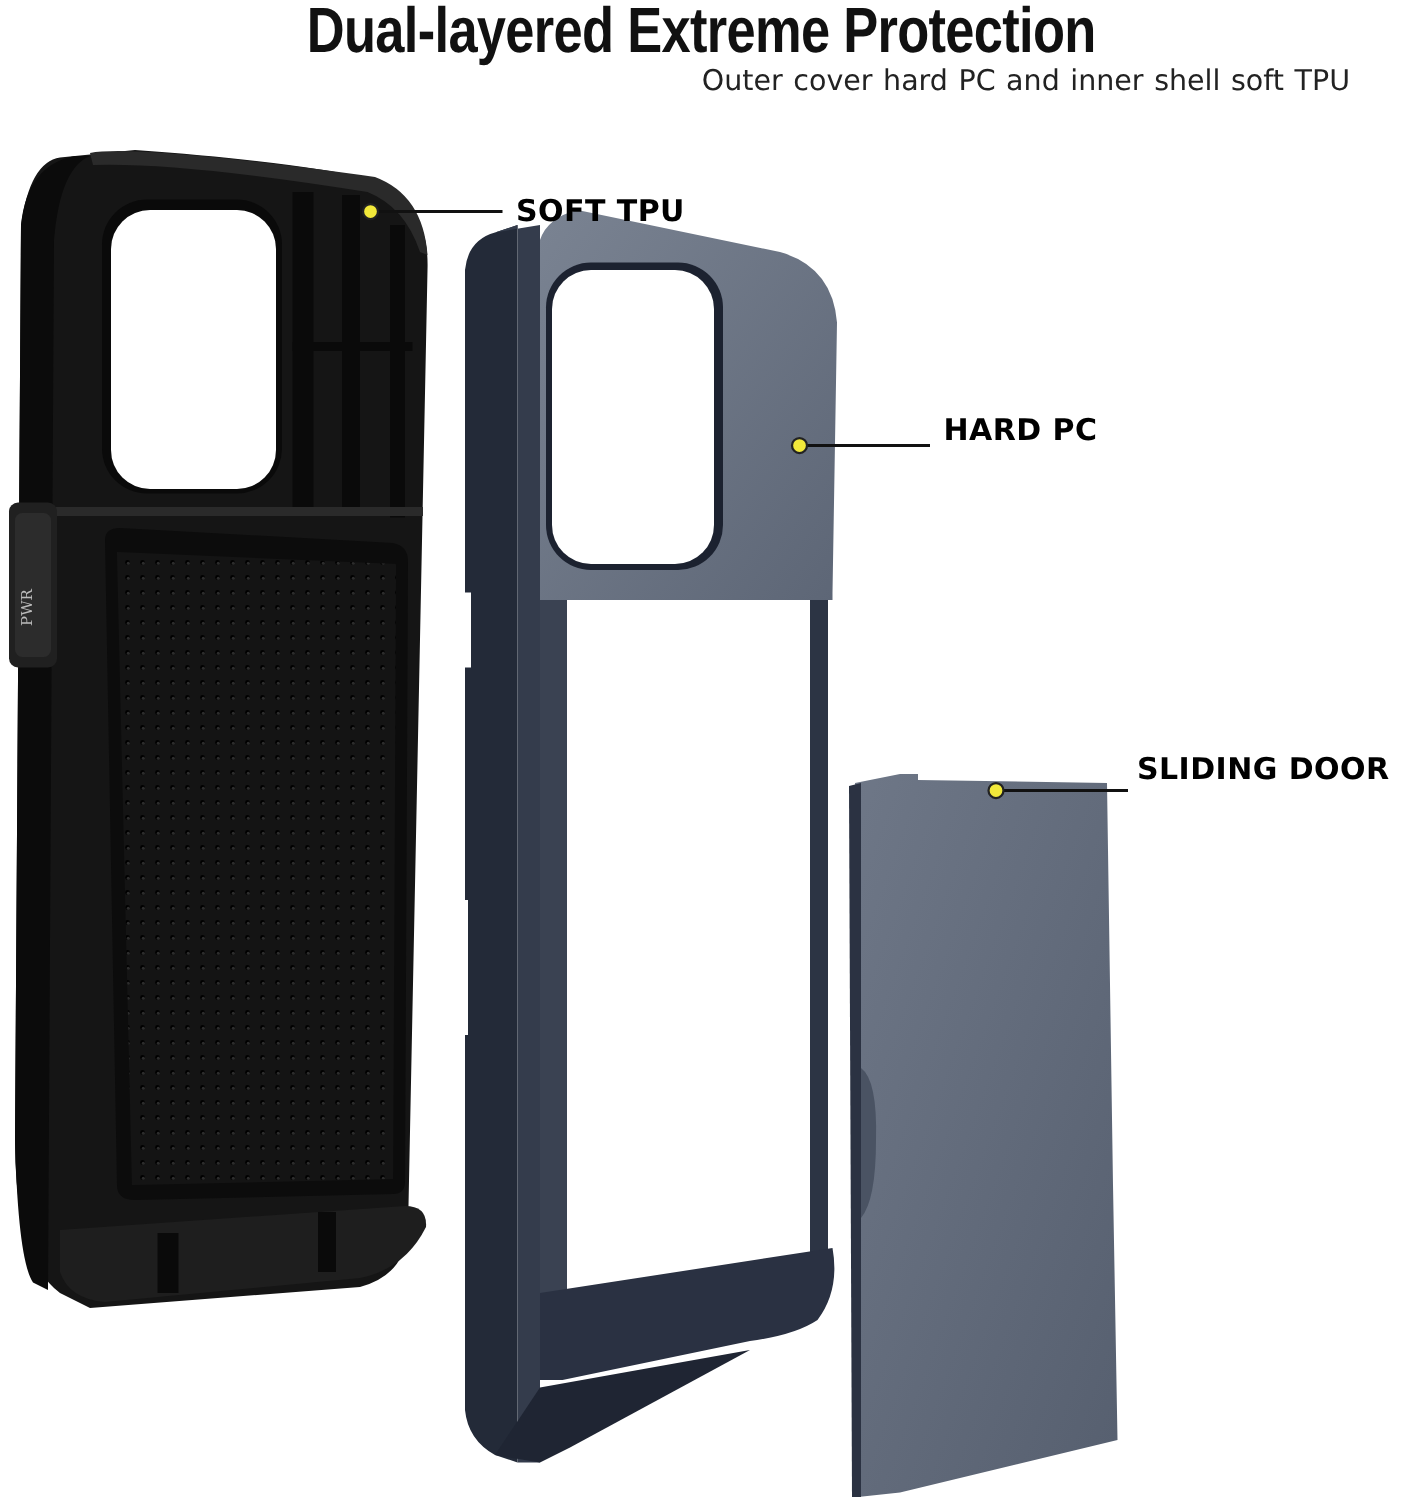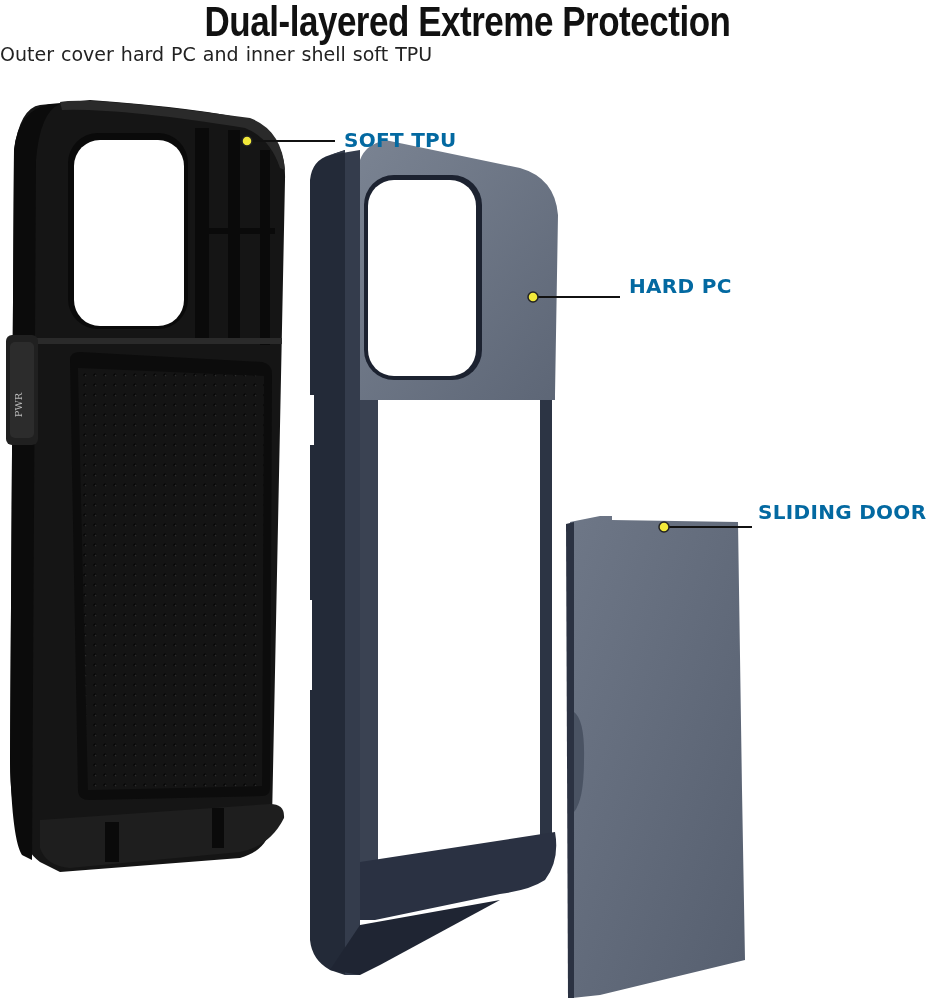--- a/index.html
+++ b/index.html
@@ -1,20 +1,20 @@
 <!DOCTYPE html>
 <html><head>
 <meta charset="utf-8">
 <style>
   html, body { margin:0; padding:0; background:#ffffff; }
   body { width:935px; height:1000px; position:relative; overflow:hidden; font-family:"Liberation Sans", sans-serif; }
   .title { position:absolute; left:0; top:-2px; width:935px; text-align:center; font-family:"Liberation Sans", sans-serif; font-weight:700; font-size:38px; letter-spacing:-0.5px; color:#111; transform:scaleX(0.92) scaleY(1.12); transform-origin:center top; }
-  .subtitle { position:absolute; left:0; top:43px; width:900px; text-align:left; font-family:"DejaVu Sans", sans-serif; font-size:19px; color:#222; word-spacing:1px; }
+  .subtitle { position:absolute; left:0; top:43px; width:900px; text-align:right; font-family:"DejaVu Sans", sans-serif; font-size:19px; color:#222; word-spacing:1px; }
   .art { position:absolute; left:0; top:0; }
-  .callout-label { position:absolute; font-family:"DejaVu Sans", sans-serif; font-weight:700; font-size:20px; color:#0369a1; letter-spacing:0.3px; }
+  .callout-label { position:absolute; font-family:"DejaVu Sans", sans-serif; font-weight:700; font-size:20px; color:#000000; letter-spacing:0.3px; }
   .pwr { position:absolute; left:4px; top:390px; width:30px; height:30px; font-family:"DejaVu Serif", serif; font-size:10px; color:#bbb; transform:rotate(-90deg); transform-origin:center; text-align:center; line-height:30px; }
 </style>
 </head>
 <body>
 
 <div class="title">Dual-layered Extreme Protection</div>
 <div class="subtitle">Outer cover hard PC  and inner shell soft TPU</div>
 
 <svg class="art" width="935" height="1000" viewBox="0 0 935 1000">
   <defs>

